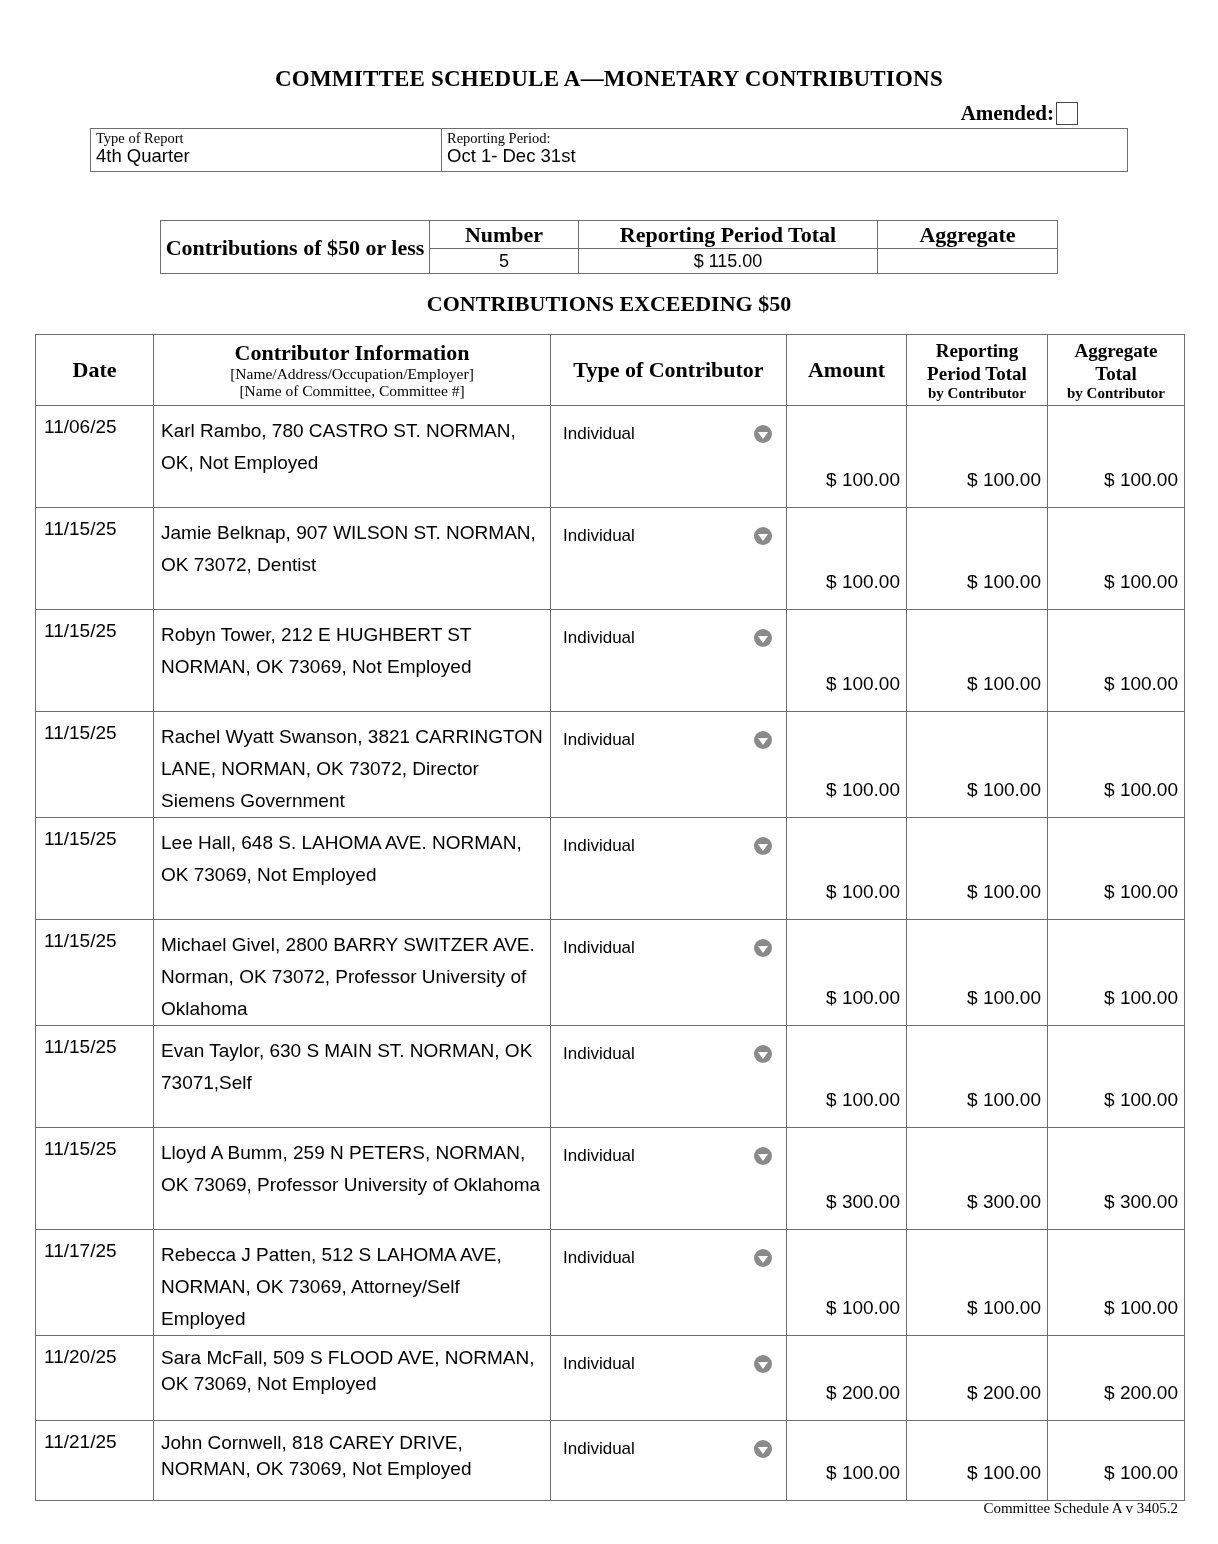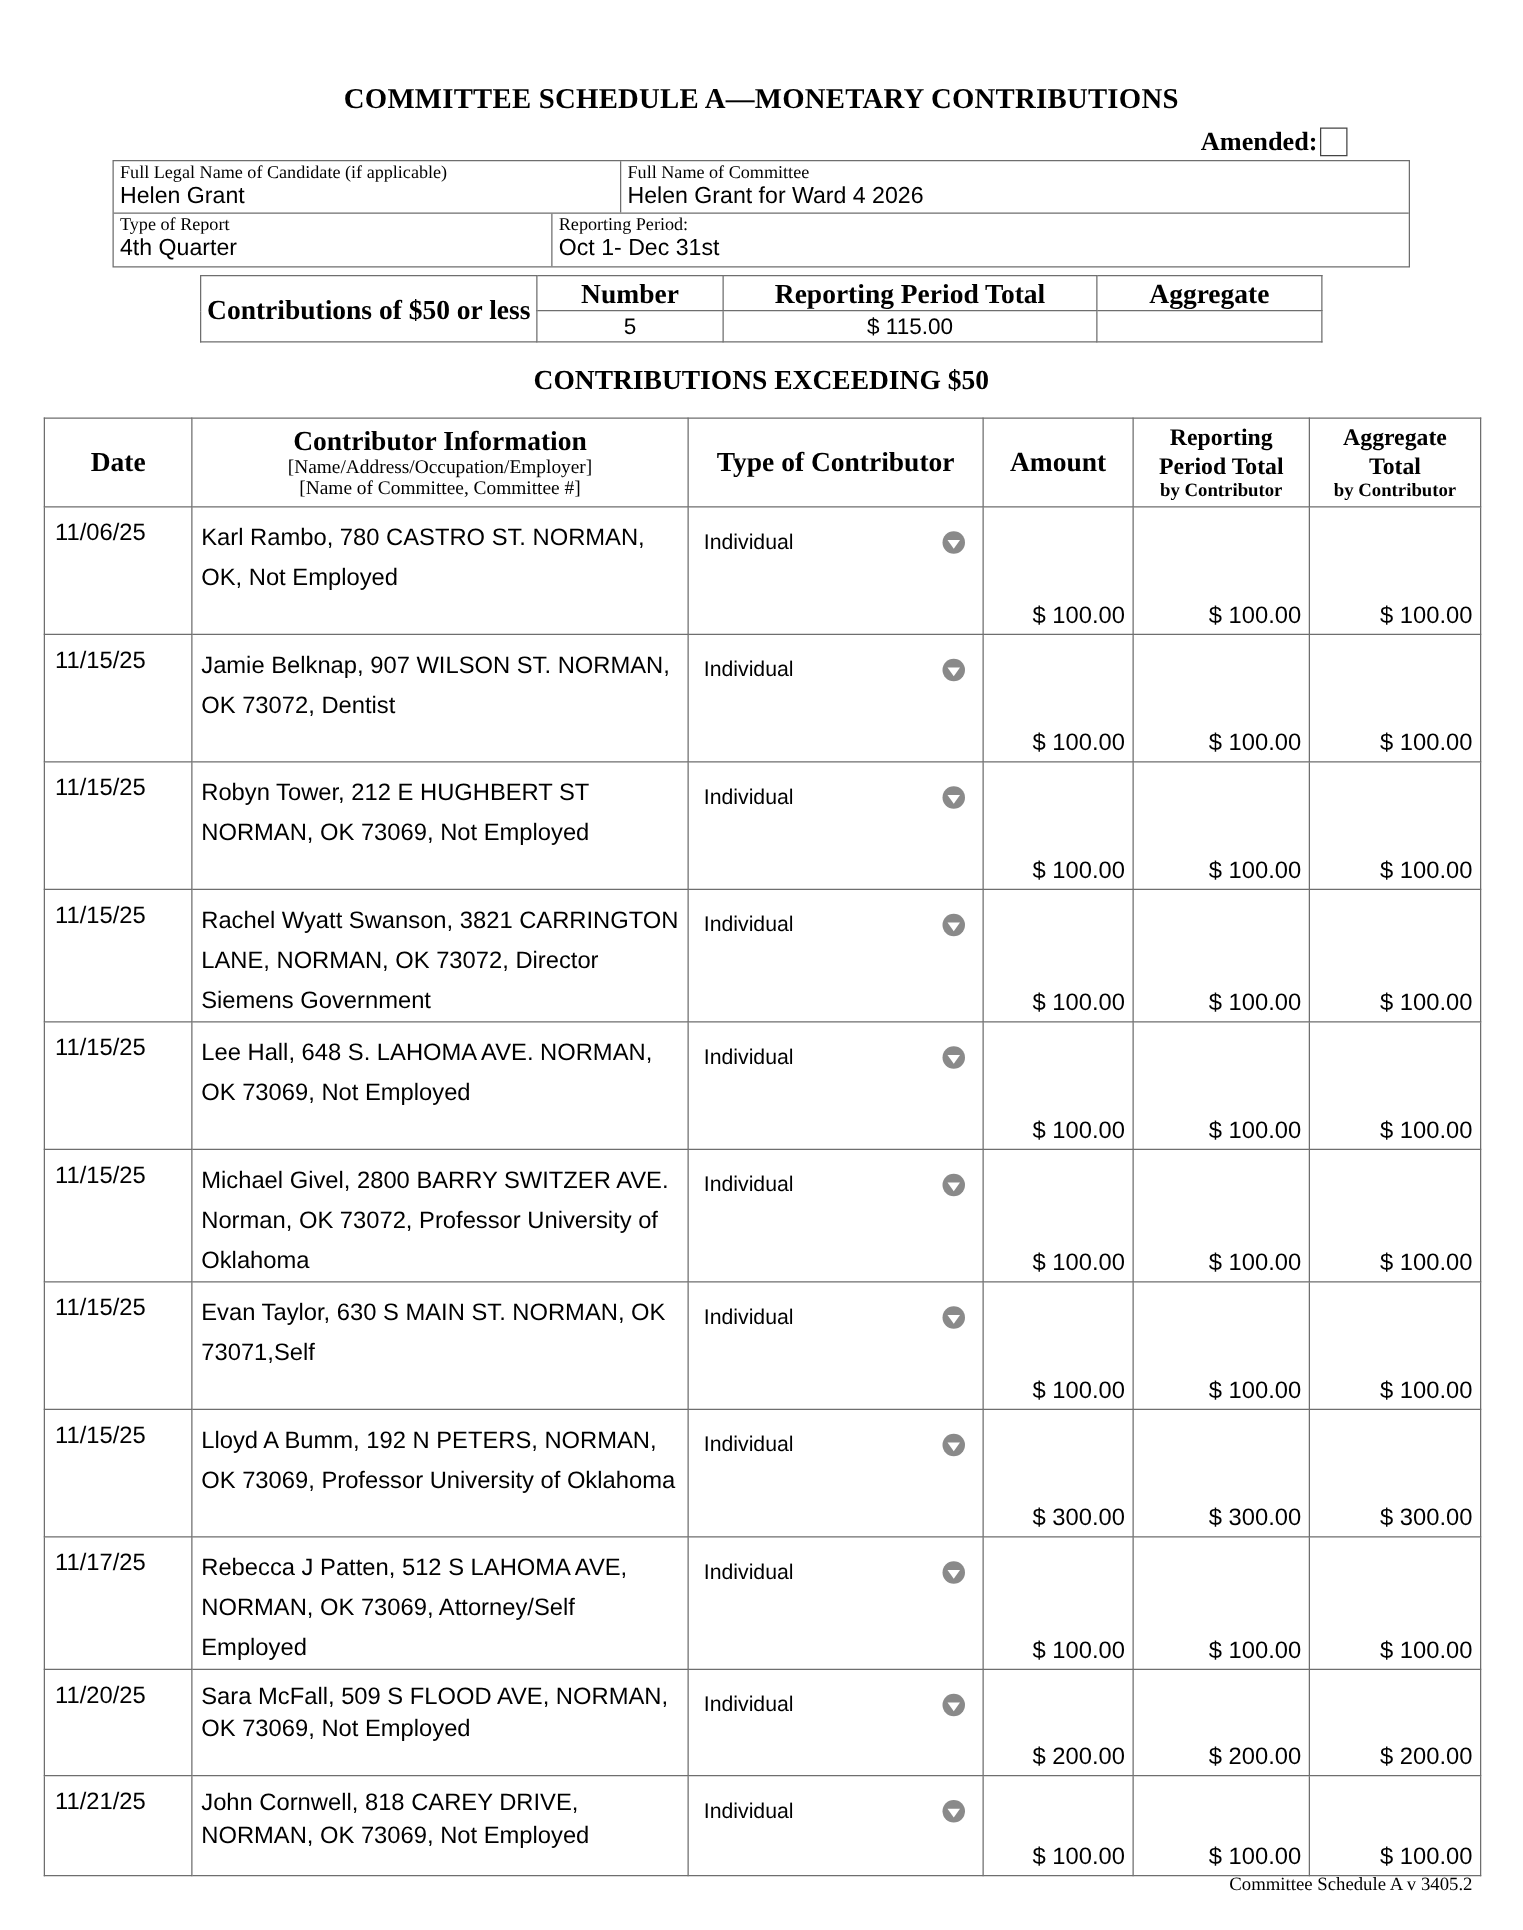--- a/index.html
+++ b/index.html
@@ -35,44 +35,34 @@
   .main th .sm { font-weight: normal; font-size: 15.5px; line-height: 17px; }
   .main th .xs { font-size: 15px; line-height: 17px; }
   .main td { font-family: "Liberation Sans", sans-serif; font-size: 19px; vertical-align: top; padding: 0; }
   .main td.date { padding: 10px 16px 0 8px; }
   .main td.info-cell { padding: 9px 6px 0 7px; line-height: 32px; }
   .main td.info-cell.tight { line-height: 26px; }
   .main td.type { padding: 0 0 0 12px; position: relative; }
   .main td.type .tlabel { font-size: 17px; position: absolute; left: 12px; top: 18px; }
   .main td.type .dd { position: absolute; right: 14px; top: 19px; width: 18px; height: 18px; border-radius: 50%; background: #8a8a8a; display: flex; align-items: center; justify-content: center; cursor: pointer; }
   .main td.type .dd::after { content: ""; border-left: 5px solid transparent; border-right: 5px solid transparent; border-top: 7px solid #fff; margin-top: 2px; }
-  .main td.money { text-align: right; vertical-align: bottom; padding: 0 6px 3px 0; }
+  .main td.money { text-align: right; vertical-align: bottom; padding: 0 6px 16px 0; }
   .footer { right: 40px; top: 1500px; font-size: 15px; }
 </style>
 </head>
 <body>
 
 <div class="abs title">COMMITTEE SCHEDULE A—MONETARY CONTRIBUTIONS</div>
 
 <div class="abs amended">
   <span>Amended:</span>
   <span class="box"></span>
 </div>
 
 <div class="abs info">
-  <div class="row">
-    <div class="cell" style="width:406px">
-      <div class="lbl">Full Legal Name of Candidate (if applicable)</div>
-      <div class="val">Helen Grant</div>
-    </div>
-    <div class="cell" style="flex:1">
-      <div class="lbl">Full Name of Committee</div>
-      <div class="val">Helen Grant for Ward 4 2026</div>
-    </div>
-  </div>
   <div class="row">
     <div class="cell" style="width:351px">
       <div class="lbl">Type of Report</div>
       <div class="val">4th Quarter</div>
     </div>
     <div class="cell" style="width:497px">
       <div class="lbl">Reporting Period:</div>
       <div class="val">Oct 1- Dec 31st</div>
     </div>
   </div>
@@ -200,21 +190,21 @@
         <td class="type">
           <span class="tlabel">Individual</span>
           <span class="dd"></span>
         </td>
         <td class="money">$ 100.00</td>
         <td class="money">$ 100.00</td>
         <td class="money">$ 100.00</td>
       </tr>
       <tr style="height: 102px;">
         <td class="date">11/15/25</td>
-        <td class="info-cell">Lloyd A Bumm, 192 N PETERS, NORMAN, OK 73069, Professor University of Oklahoma</td>
+        <td class="info-cell">Lloyd A Bumm, 259 N PETERS, NORMAN, OK 73069, Professor University of Oklahoma</td>
         <td class="type">
           <span class="tlabel">Individual</span>
           <span class="dd"></span>
         </td>
         <td class="money">$ 300.00</td>
         <td class="money">$ 300.00</td>
         <td class="money">$ 300.00</td>
       </tr>
       <tr style="height: 102px;">
         <td class="date">11/17/25</td>

